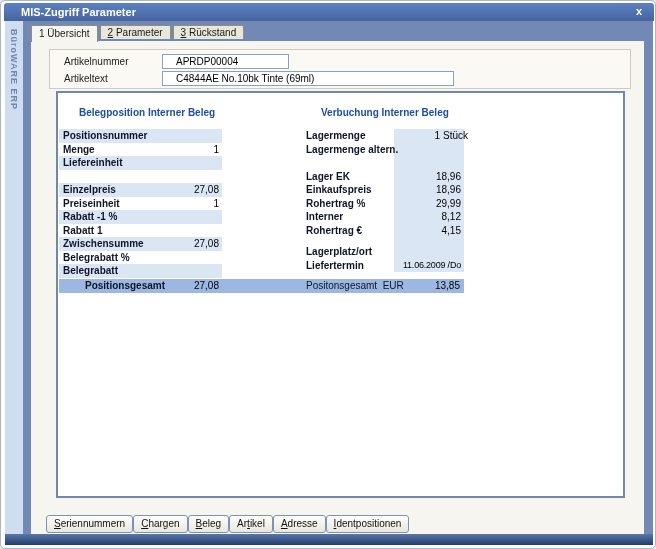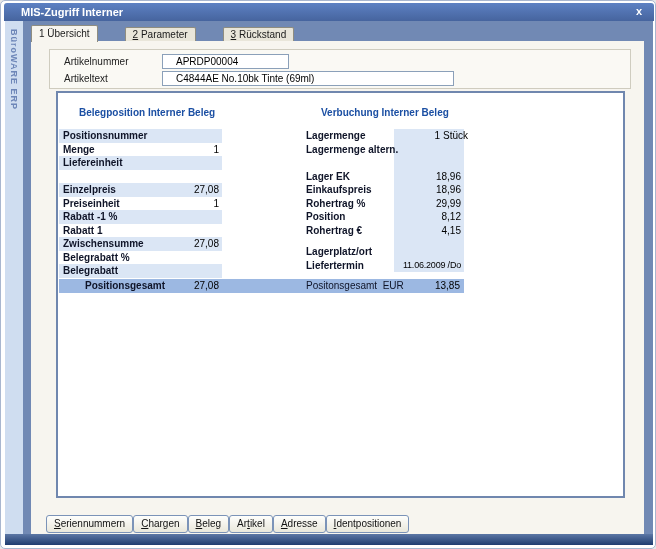--- a/index.html
+++ b/index.html
@@ -15,21 +15,21 @@
 
   
   .banner{position:absolute;left:4px;top:20px;width:18px;height:513px;background:#cfddf0;}
   .banner-text{display:inline-block;writing-mode:vertical-rl;font-size:9px;font-weight:bold;
     color:#6d86b8;letter-spacing:1px;margin-top:8px;margin-left:4px;white-space:nowrap;}
 
   
   .body{position:absolute;left:22px;top:20px;width:630px;height:513px;background:#7189b4;}
 
   
-  .tabs{position:absolute;left:8px;top:4px;height:16px;display:flex;align-items:flex-end;gap:25px;}
+  .tabs{position:absolute;left:8px;top:4px;height:16px;display:flex;}
   .tab{font-size:10px;color:#1a1a1a;background:#e9e6da;border:1px solid #8f8d80;border-bottom:none;
     border-radius:2px 2px 0 0;height:14px;line-height:13px;padding:0 7px;margin-right:2px;cursor:pointer;white-space:pre;}
   .tab.active{background:#f7f5ef;height:17px;line-height:16px;margin-bottom:-1px;position:relative;z-index:3;}
   .mn{text-decoration:underline;}
 
   
   .tabpage{position:absolute;left:8px;top:20px;width:613px;height:493px;background:#f7f5ef;}
 
   
   .groupbox{position:absolute;left:18px;top:8px;width:582px;height:40px;border:1px solid #cfccbf;background:#faf9f4;}
@@ -75,21 +75,21 @@
   
   .bottomstrip{position:absolute;left:4px;top:533px;width:648px;height:11px;
     background:linear-gradient(#5c77a5,#1f3c6f);}
 </style>
 </head>
 <body>
 
 <div class="window">
 
   <div class="titlebar">
-    <span>MIS-Zugriff Interner</span>
+    <span>MIS-Zugriff Parameter</span>
     <span class="close">x</span>
   </div>
 
   <div class="banner">
     <span class="banner-text">BüroWARE ERP</span>
   </div>
 
   <div class="body">
 
     <div class="tabs">
@@ -187,21 +187,21 @@
                 <span class="rval">18,96</span>
               </span>
             </div>
           <div class="rrow">
               <span class="rl2">Rohertrag %</span>
               <span class="rcell">
                 <span class="rval">29,99</span>
               </span>
             </div>
           <div class="rrow">
-              <span class="rl2">Position</span>
+              <span class="rl2">Interner</span>
               <span class="rcell">
                 <span class="rval">8,12</span>
               </span>
             </div>
           <div class="rrow">
               <span class="rl2">Rohertrag €</span>
               <span class="rcell">
                 <span class="rval">4,15</span>
               </span>
             </div>

